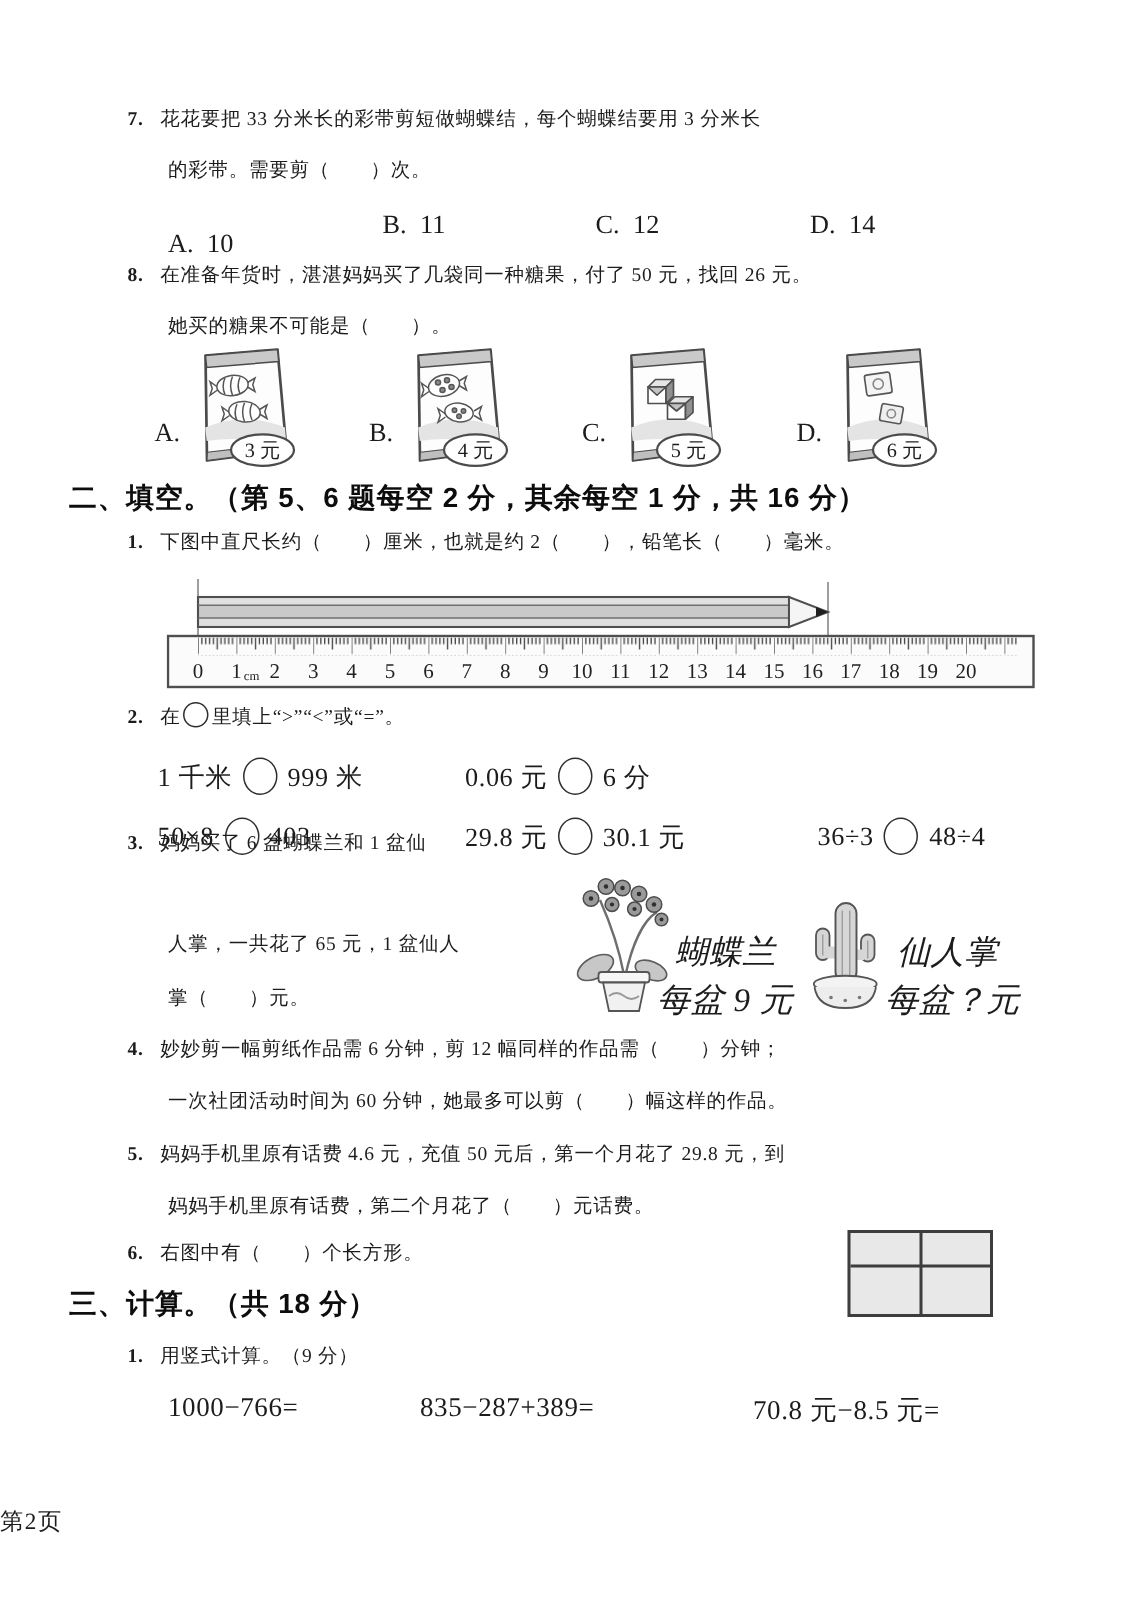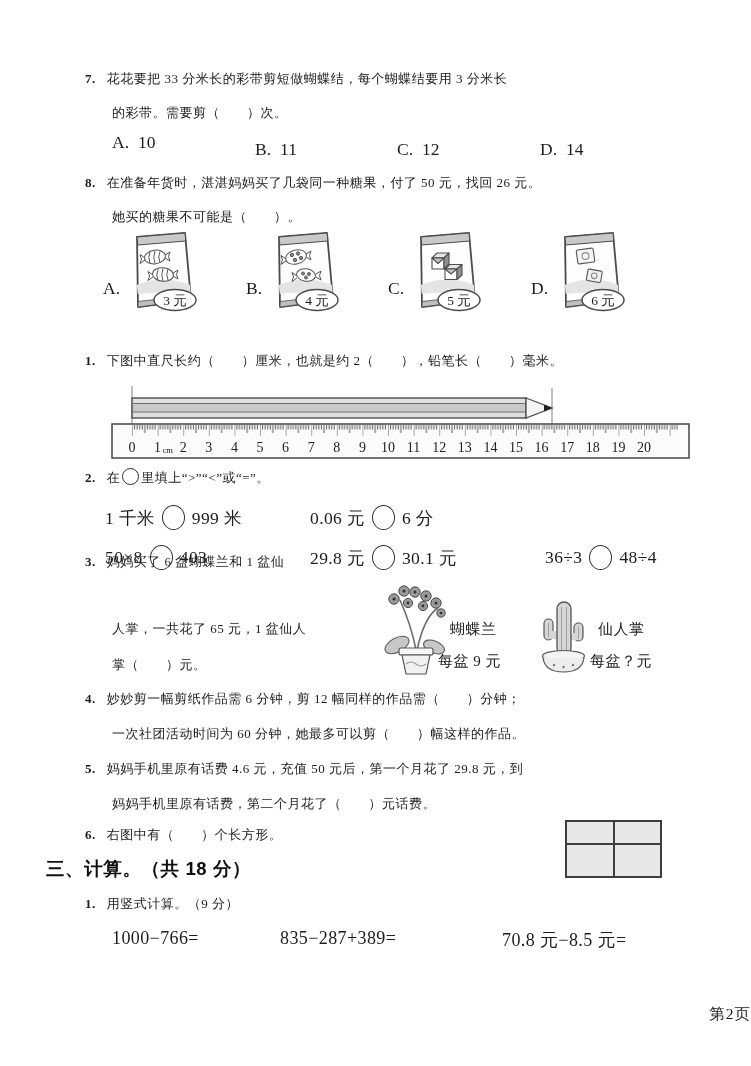--- a/index.html
+++ b/index.html
@@ -10,42 +10,42 @@
   .sec{position:absolute;white-space:nowrap;font-family:"Liberation Sans","DejaVu Sans",sans-serif;
        font-weight:700;font-size:18.5px;color:#0d0d0d;letter-spacing:.6px;}
   .opt{position:absolute;font-size:17.5px;}
   .opt .letter{margin-right:9px;}
   .bag-group{position:absolute;display:flex;align-items:flex-end;gap:3px;}
   .bag-group .letter{font-size:17.5px;margin-bottom:15px;}
   .cmp{position:absolute;display:flex;align-items:center;font-size:17.5px;letter-spacing:.4px;}
   .ring{width:23px;height:25px;border:1.4px solid #2e2e2e;border-radius:50%;margin:0 7px;flex:none;box-sizing:border-box;}
   .inline-ring{display:inline-block;width:17px;height:17px;border:1.3px solid #2e2e2e;border-radius:50%;
                vertical-align:-3px;margin:0 2px;box-sizing:border-box;}
-  .plab{position:absolute;font-size:15px;white-space:nowrap;letter-spacing:.5px;}
+  .plab{position:absolute;font-size:22px;white-space:nowrap;letter-spacing:.5px;font-style:italic;}
   .figure{position:absolute;}
   .grid-fig{position:absolute;left:565px;top:820px;width:93px;height:54px;background:#e8e8e8;border:2px solid #3d3d3d;}
   .grid-v{position:absolute;left:49%;top:0;bottom:0;width:2px;background:#3d3d3d;}
   .grid-h{position:absolute;left:0;right:0;top:21px;height:2px;background:#3d3d3d;}
   .expr{position:absolute;font-size:18px;letter-spacing:.4px;white-space:nowrap;}
-  .footer{position:absolute;top:1004px;left:0;width:100%;text-align:right;font-size:15.5px;letter-spacing:1px;}
+  .footer{position:absolute;top:1004px;left:0;width:100%;text-align:left;font-size:15.5px;letter-spacing:1px;}
   .rnum{font-size:14px;font-family:"Liberation Serif","DejaVu Serif",serif;fill:#222;}
   .runit{font-size:8.5px;font-family:"Liberation Serif","DejaVu Serif",serif;fill:#222;}
   .price{font-size:13.5px;font-family:"Liberation Serif","DejaVu Serif",serif;fill:#1c1c1c;}
 </style>
 </head>
 <body>
 
 <div class="page">
 
   <div class="row" style="top:70px;left:85px">
     <span class="qn">7.</span><span>花花要把 33 分米长的彩带剪短做蝴蝶结，每个蝴蝶结要用 3 分米长</span>
   </div>
   <div class="row" style="top:104px;left:112px">的彩带。需要剪（　　）次。</div>
 
-  <span class="opt" style="top:132px;left:112px"><span class="letter">A.</span><span>10</span></span>
+  <span class="opt" style="top:152px;left:112px"><span class="letter">A.</span><span>10</span></span>
   <span class="opt" style="top:139px;left:255px"><span class="letter">B.</span><span>11</span></span>
   <span class="opt" style="top:139px;left:397px"><span class="letter">C.</span><span>12</span></span>
   <span class="opt" style="top:139px;left:540px"><span class="letter">D.</span><span>14</span></span>
 
   <div class="row" style="top:174px;left:85px">
     <span class="qn">8.</span><span>在准备年货时，湛湛妈妈买了几袋同一种糖果，付了 50 元，找回 26 元。</span>
   </div>
   <div class="row" style="top:208px;left:112px">她买的糖果不可能是（　　）。</div>
 
   <div class="bag-group" style="top:228px;left:103px">
@@ -130,20 +130,21 @@
         <rect x="26" y="21" width="17" height="14" rx="1.5" fill="#f4f4f4" transform="rotate(-8 34.5 28)"></rect>
         <circle cx="34.5" cy="28" r="3.4" fill="none" stroke="#8a8a8a"></circle>
         <rect x="36" y="42" width="14.5" height="11.5" rx="1.5" fill="#efefef" transform="rotate(10 43 48)"></rect>
         <circle cx="43.2" cy="47.8" r="2.8" fill="none" stroke="#8a8a8a"></circle>
       </g>
       <ellipse cx="52" cy="72" rx="21" ry="10.5" fill="#fff" stroke="#4b4b4b" stroke-width="1.5"></ellipse>
       <text x="52" y="76.5" text-anchor="middle" class="price">6 元</text>
     </svg>
   </div>
 
+  <div class="sec" style="top:319px;left:46px">二、填空。（第 5、6 题每空 2 分，其余每空 1 分，共 16 分）</div>
 
   <div class="row" style="top:352px;left:85px">
     <span class="qn">1.</span><span>下图中直尺长约（　　）厘米，也就是约 2（　　），铅笔长（　　）毫米。</span>
   </div>
 
   <svg class="figure" style="left:111px;top:384px" width="580" height="76" viewBox="0 0 580 76">
     <defs>
       <pattern id="tks" x="21" y="41" width="25.6" height="12" patternUnits="userSpaceOnUse">
         <path d="M0,0 V11 M12.8,0 V8 M2.56,0 V4.5 M5.12,0 V4.5 M7.68,0 V4.5 M10.24,0 V4.5 M15.36,0 V4.5 M17.92,0 V4.5 M20.48,0 V4.5 M23.04,0 V4.5" stroke="#454545" stroke-width="0.9" fill="none"></path>
       </pattern>

